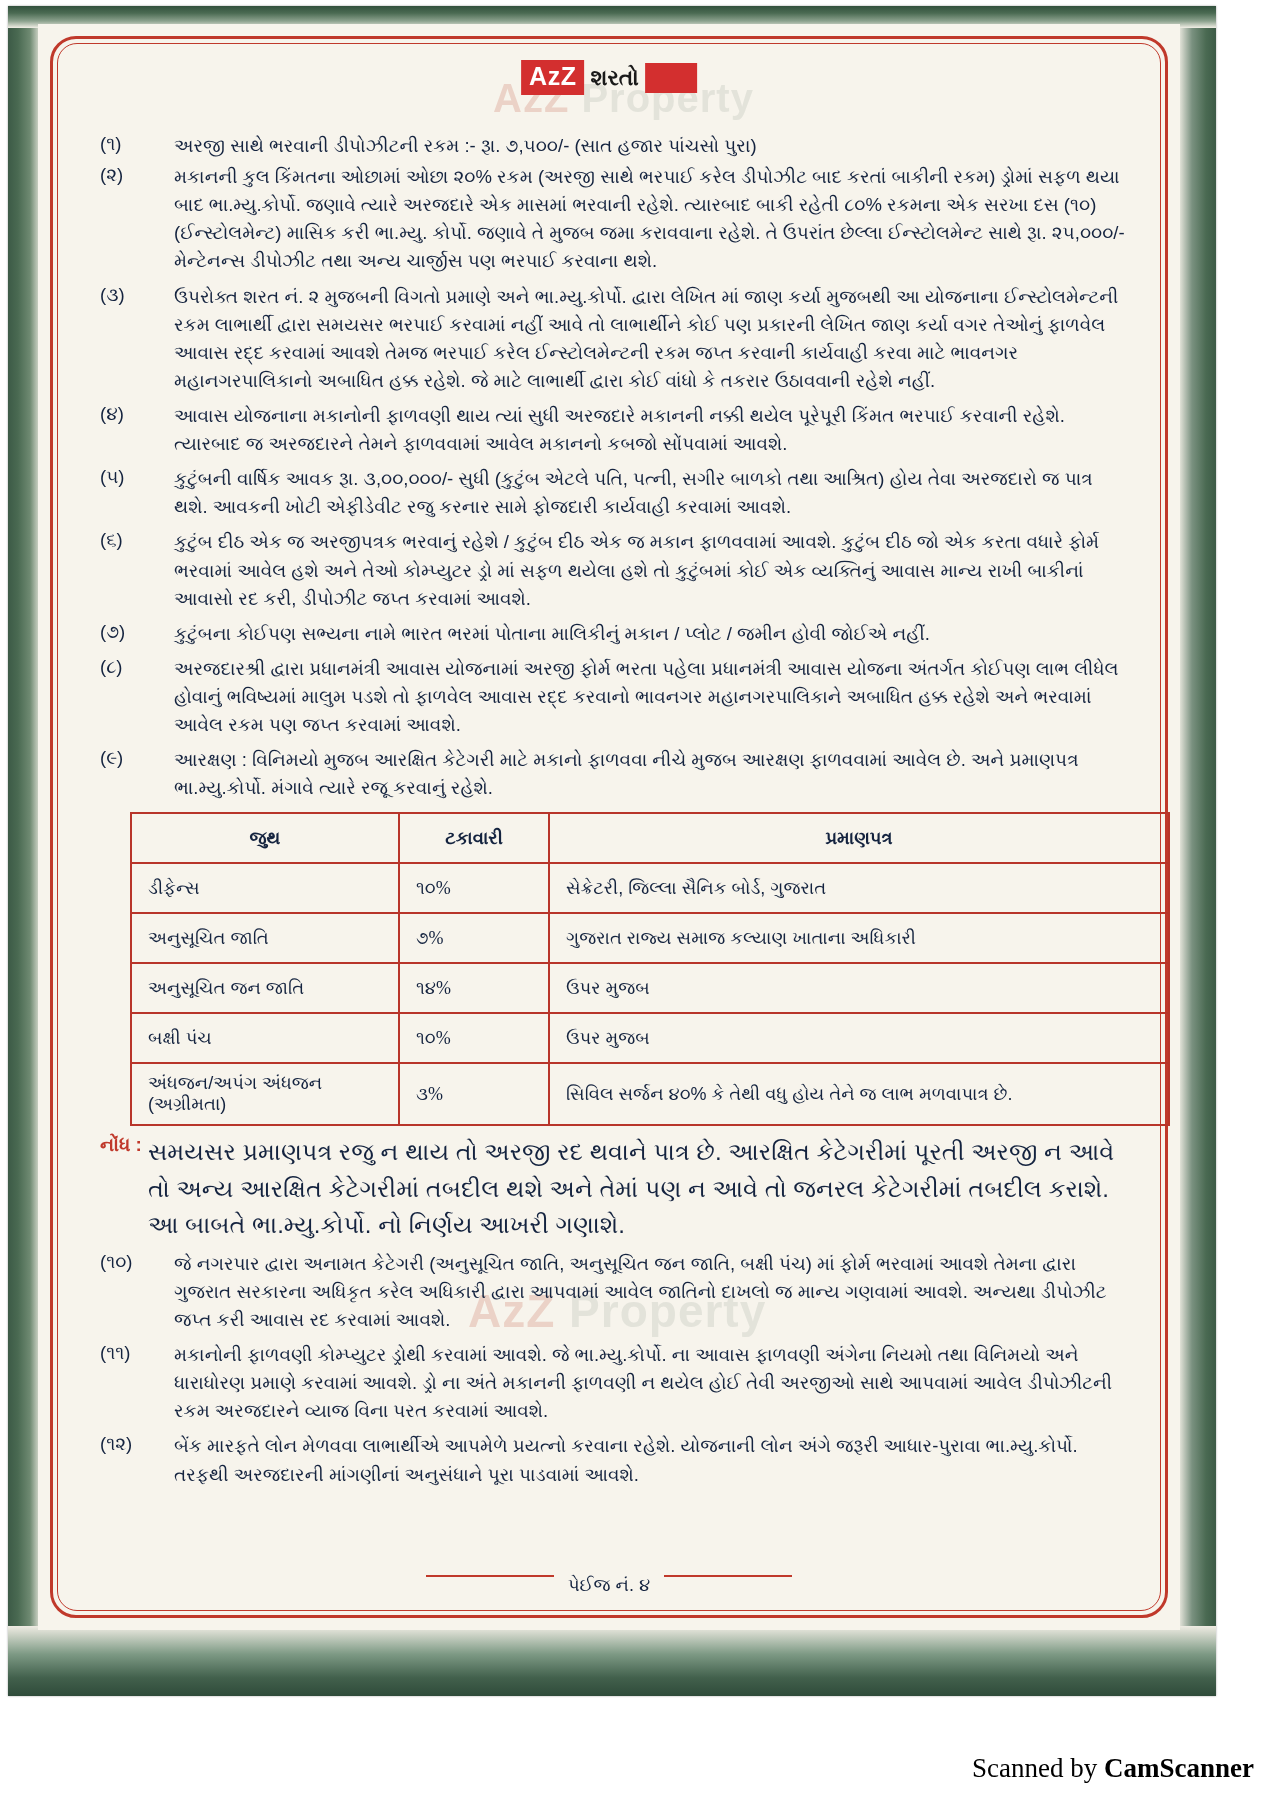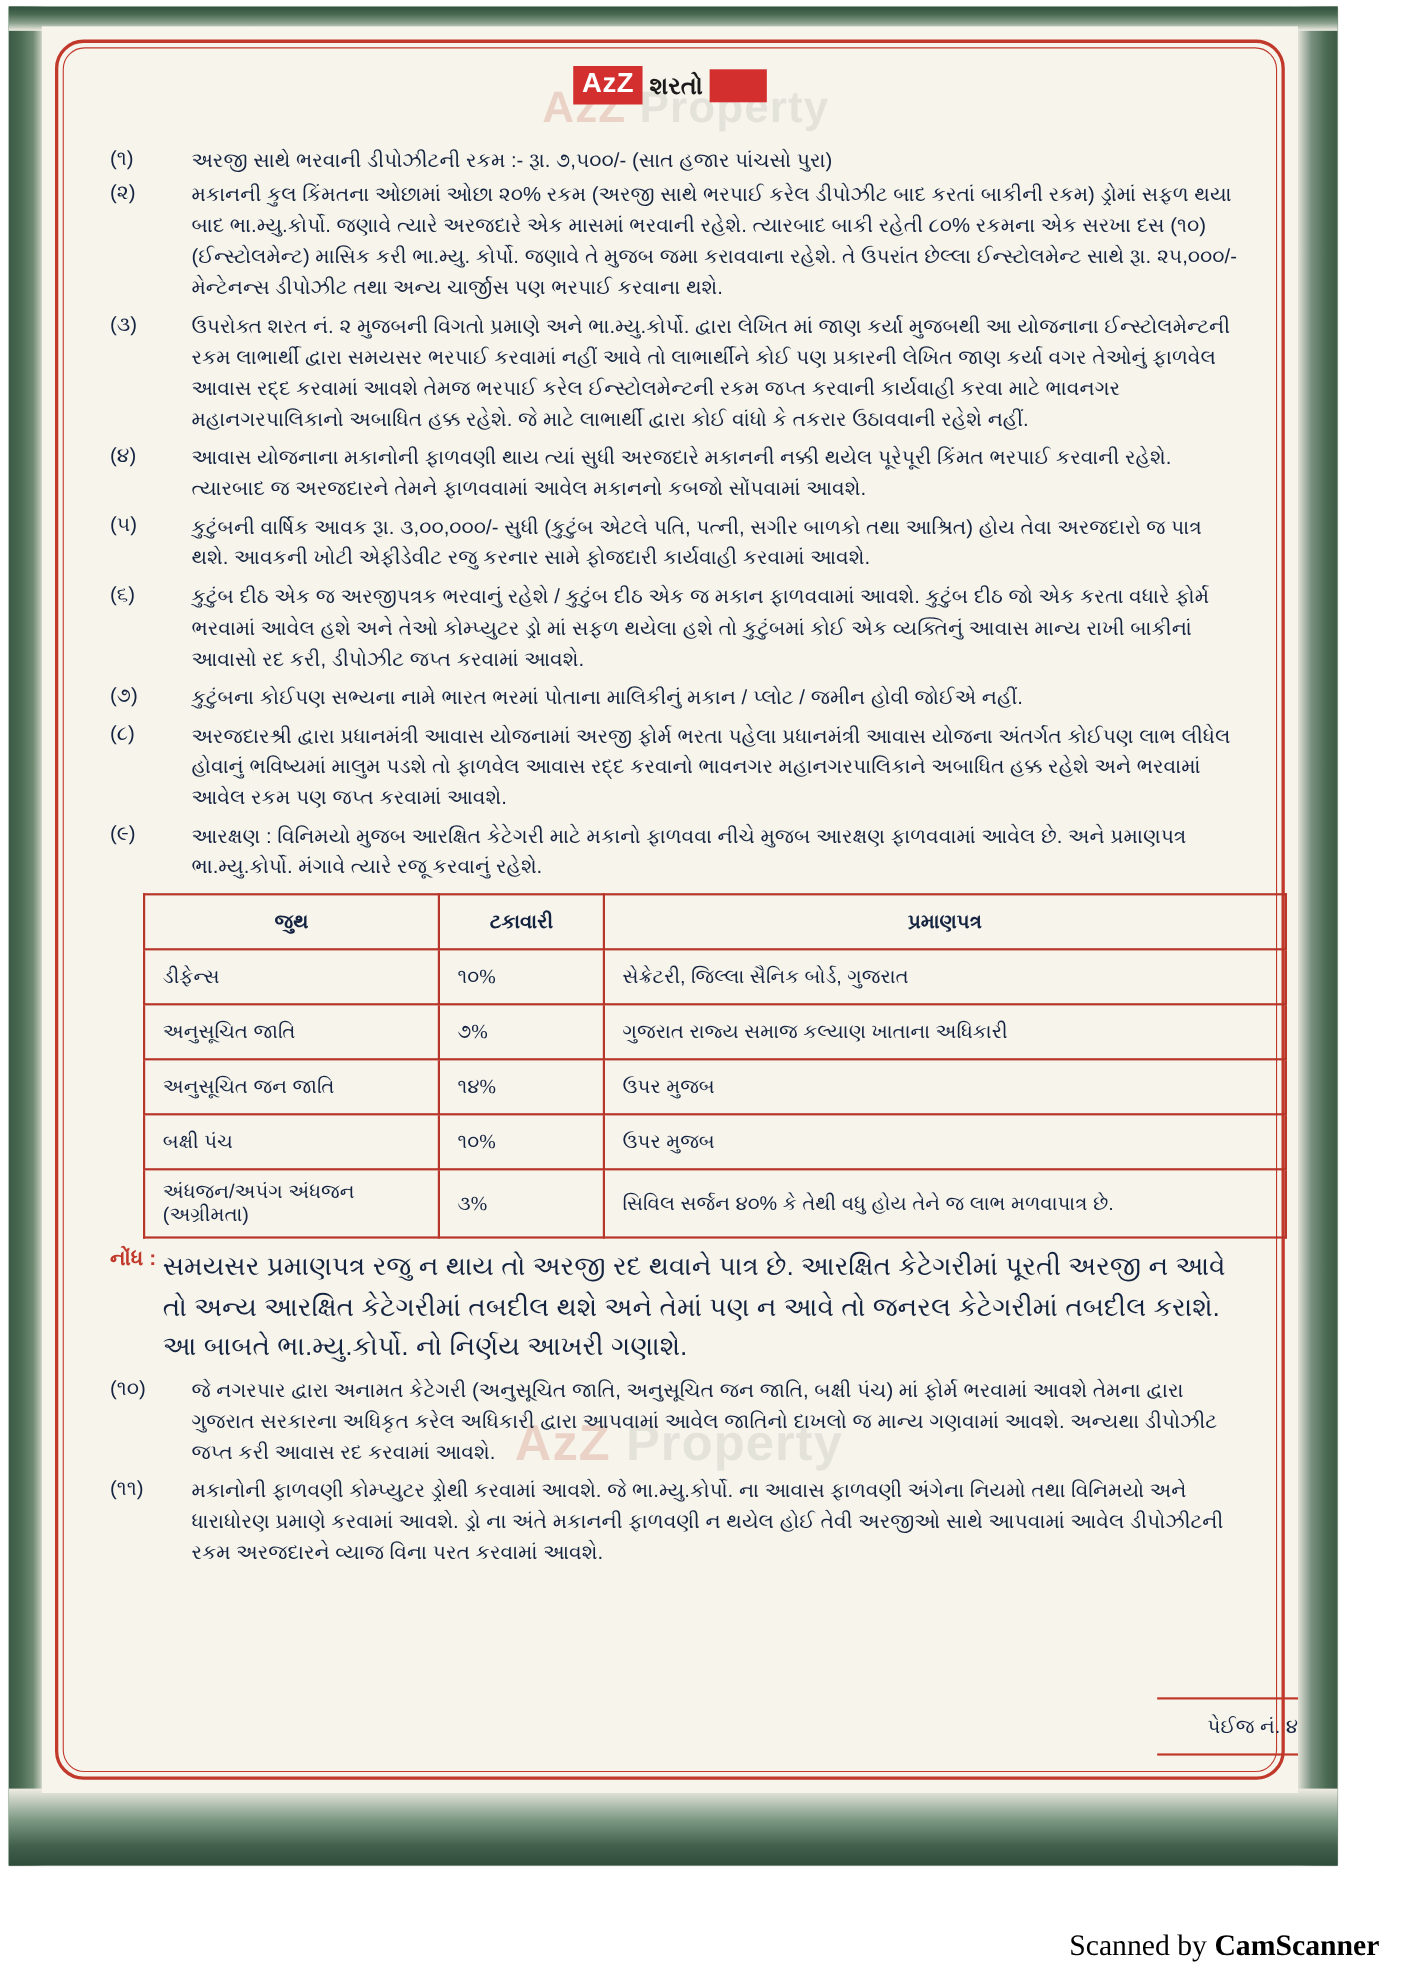--- a/index.html
+++ b/index.html
@@ -186,24 +186,23 @@
     line-height: 1.52;
     color: #14233f;
   }
 
   
   .footer {
     position: absolute;
     left: 0; right: 0;
     bottom: 34px;
     display: flex;
-    align-items: flex-end;
+    align-items: flex-start;
     justify-content: center;
     gap: 14px;
-    flex-direction: column;
   }
   .f-rule {
     width: 128px;
     height: 2px;
     background: #c0392b;
   }
   .f-text {
     color: #14233f;
     font-size: 18px;
   }
@@ -340,20 +339,24 @@
       <div class="clause">
         <div class="cnum">(૧૦)</div>
         <div class="ctext">જે નગરપાર દ્વારા અનામત કેટેગરી (અનુસૂચિત જાતિ, અનુસૂચિત જન જાતિ, બક્ષી પંચ) માં ફોર્મ ભરવામાં આવશે તેમના દ્વારા ગુજરાત સરકારના અધિકૃત કરેલ અધિકારી દ્વારા આપવામાં આવેલ જાતિનો દાખલો જ માન્ય ગણવામાં આવશે. અન્યથા ડીપોઝીટ જપ્ત કરી આવાસ રદ કરવામાં આવશે.</div>
       </div>
 
       <div class="clause">
         <div class="cnum">(૧૧)</div>
         <div class="ctext">મકાનોની ફાળવણી કોમ્પ્યુટર ડ્રોથી કરવામાં આવશે. જે ભા.મ્યુ.કોર્પો. ના આવાસ ફાળવણી અંગેના નિયમો તથા વિનિમયો અને ધારાધોરણ પ્રમાણે કરવામાં આવશે. ડ્રો ના અંતે મકાનની ફાળવણી ન થયેલ હોઈ તેવી અરજીઓ સાથે આપવામાં આવેલ ડીપોઝીટની રકમ અરજદારને વ્યાજ વિના પરત કરવામાં આવશે.</div>
       </div>
 
+      <div class="clause">
+        <div class="cnum">(૧૨)</div>
+        <div class="ctext">બેંક મારફતે લોન મેળવવા લાભાર્થીએ આપમેળે પ્રયત્નો કરવાના રહેશે. યોજનાની લોન અંગે જરૂરી આધાર-પુરાવા ભા.મ્યુ.કોર્પો. તરફથી અરજદારની માંગણીનાં અનુસંધાને પૂરા પાડવામાં આવશે.</div>
+      </div>
 
     </div>
 
     <div class="footer">
       <span class="f-rule"></span>
       <span class="f-text">પેઈજ નં. ૪</span>
       <span class="f-rule"></span>
     </div>
   </div>
 </div>

